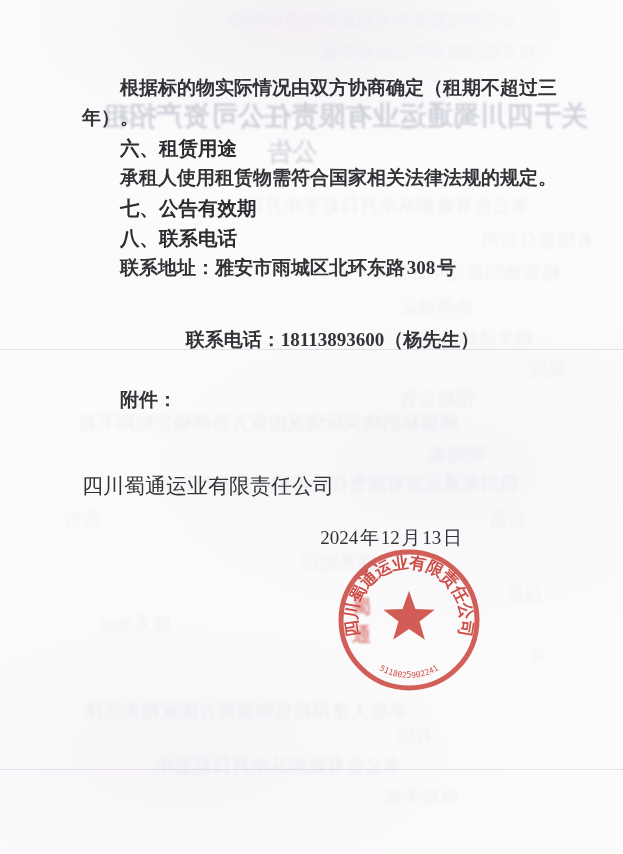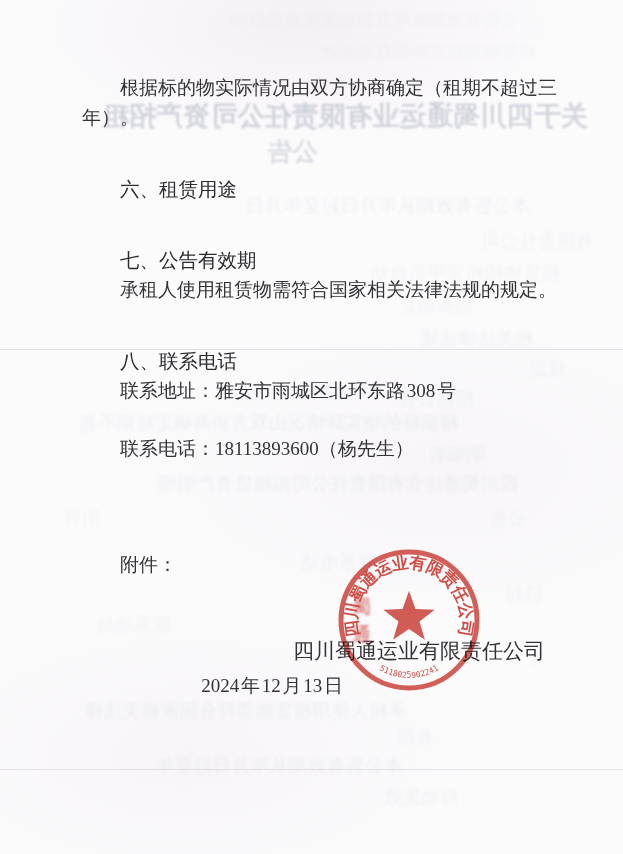--- a/index.html
+++ b/index.html
@@ -24,32 +24,32 @@
     font-family:"Liberation Sans","DejaVu Sans",sans-serif;
   }
   .ghost-title{
     text-align:center;font-weight:bold;color:#8b95a8;filter:blur(1.2px);
   }
   
   .doc{
     position:absolute;left:82px;right:78px;top:73px;
     font-size:19px;color:#333236;line-height:30px;word-spacing:-3px;
   }
-  .line{height:30px;white-space:nowrap;}
+  .line{height:30px;white-space:nowrap;font-weight:bold;}
   .indent{padding-left:38px;}
   .heading{
     font-family:"Liberation Sans","DejaVu Sans",sans-serif;
-    font-weight:normal;color:#2c2b2f;padding-left:38px;font-size:19.5px;margin-top:41px;
+    font-weight:bold;color:#2c2b2f;padding-left:38px;font-size:19.5px;
   }
-  .gap1{margin-top:28px;}
-  .attach-label{margin-top:86px;padding-left:38px;}
+  .gap1{margin-top:42px;text-align:center;}
+  .attach-label{margin-top:30px;padding-left:38px;}
   .attach-item{padding-left:14px;}
   .sig-block{margin-top:56px;}
-  .sig-company{text-align:right;font-size:21px;height:30px;white-space:nowrap;}
-  .sig-date{text-align:center;padding-right:83px;font-size:19px;height:30px;margin-top:5px;white-space:nowrap;}
+  .sig-company{font-size:21px;height:30px;white-space:nowrap;}
+  .sig-date{text-align:right;padding-right:83px;font-size:19px;height:30px;margin-top:22px;white-space:nowrap;}
   
   .seal{
     position:absolute;left:334px;top:545px;width:150px;height:150px;
     mix-blend-mode:multiply;opacity:.92;pointer-events:none;
   }
 </style>
 </head>
 <body>
 
 <div class="paper-texture"></div>
@@ -81,22 +81,22 @@
     <div class="ghost" style="left: 383px; top: 784px; font-size: 19px; opacity: 0.09;">自动失效</div>
   </div>
 
 <div class="scan-line" style="top:349px"></div>
 <div class="scan-line" style="top:769px"></div>
 
 <div class="doc">
   <div class="line indent">根据标的物实际情况由双方协商确定（租期不超过三</div>
   <div class="line">年）。</div>
   <div class="line heading">六、租赁用途</div>
+  <div class="line indent">承租人使用租赁物需符合国家相关法律法规的规定。</div>
   <div class="line heading">七、公告有效期</div>
-  <div class="line indent">承租人使用租赁物需符合国家相关法律法规的规定。</div>
   <div class="line heading">八、联系电话</div>
   <div class="line indent">联系地址：雅安市雨城区北环东路 308 号</div>
   <div class="line indent gap1">联系电话：18113893600（杨先生）</div>
   <div class="line attach-label">附件：</div>
   <div class="sig-block">
     <div class="sig-company">四川蜀通运业有限责任公司</div>
     <div class="sig-date">2024 年 12 月 13 日</div>
   </div>
 </div>
 

